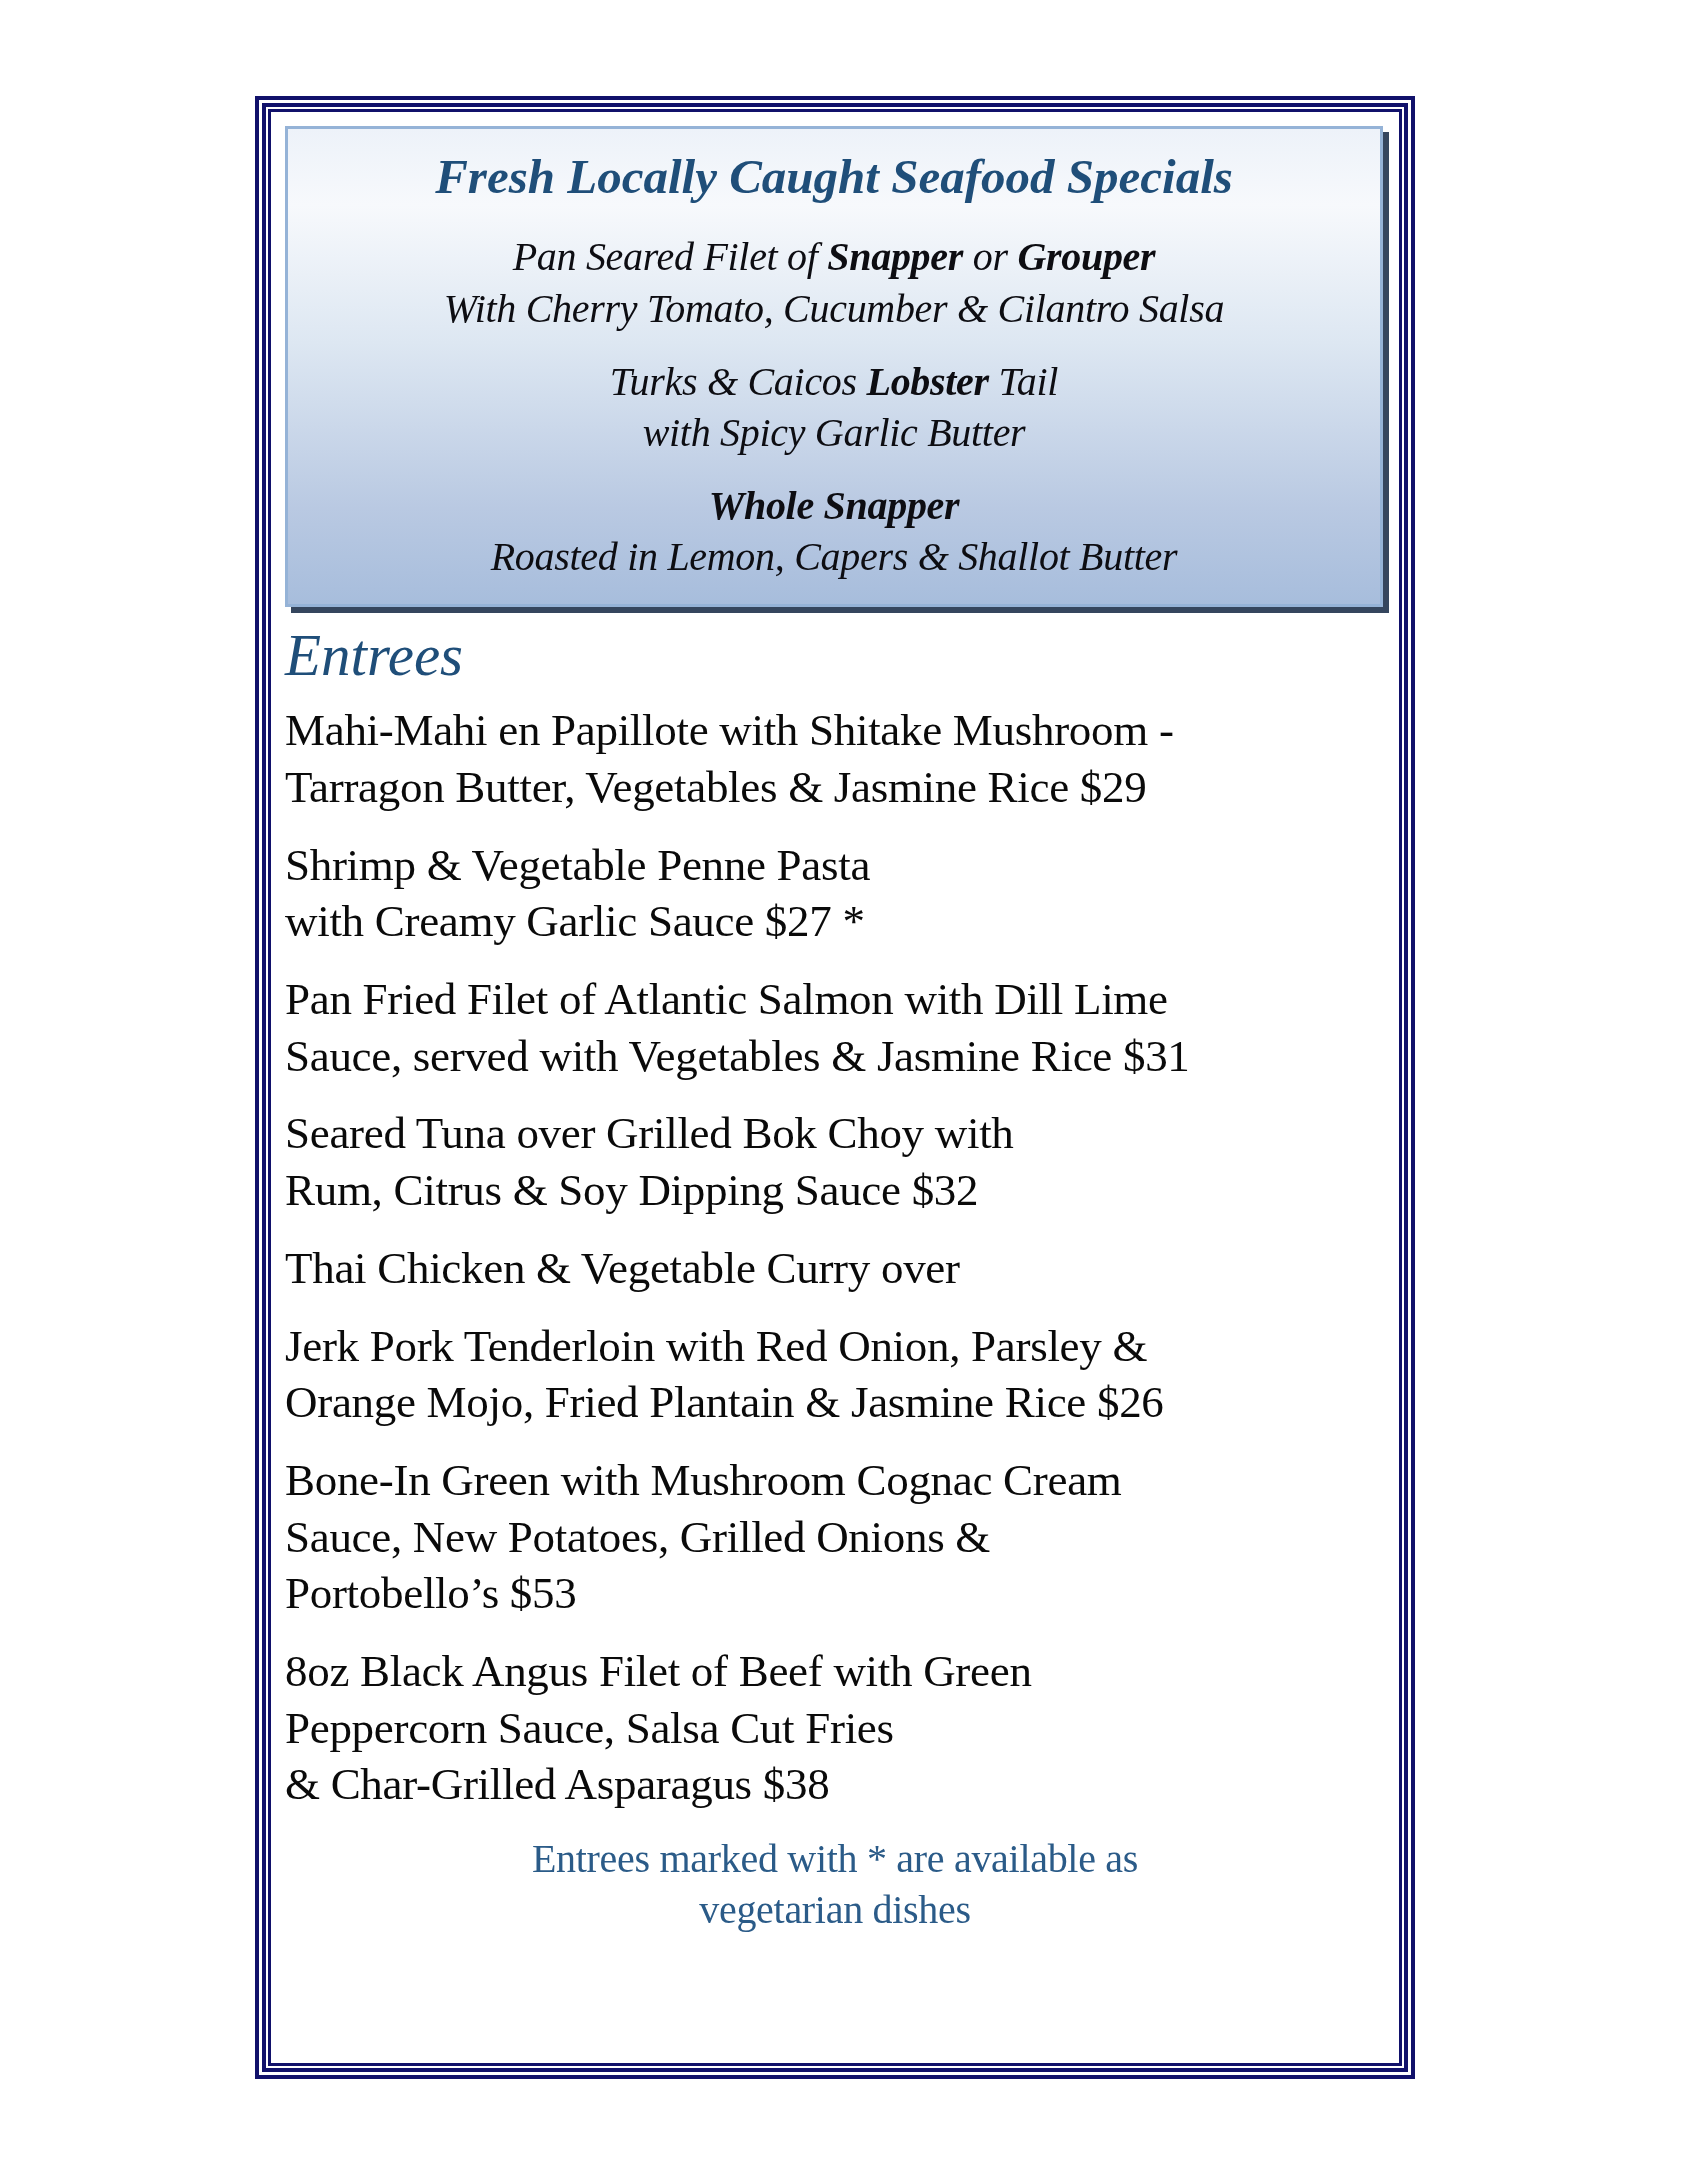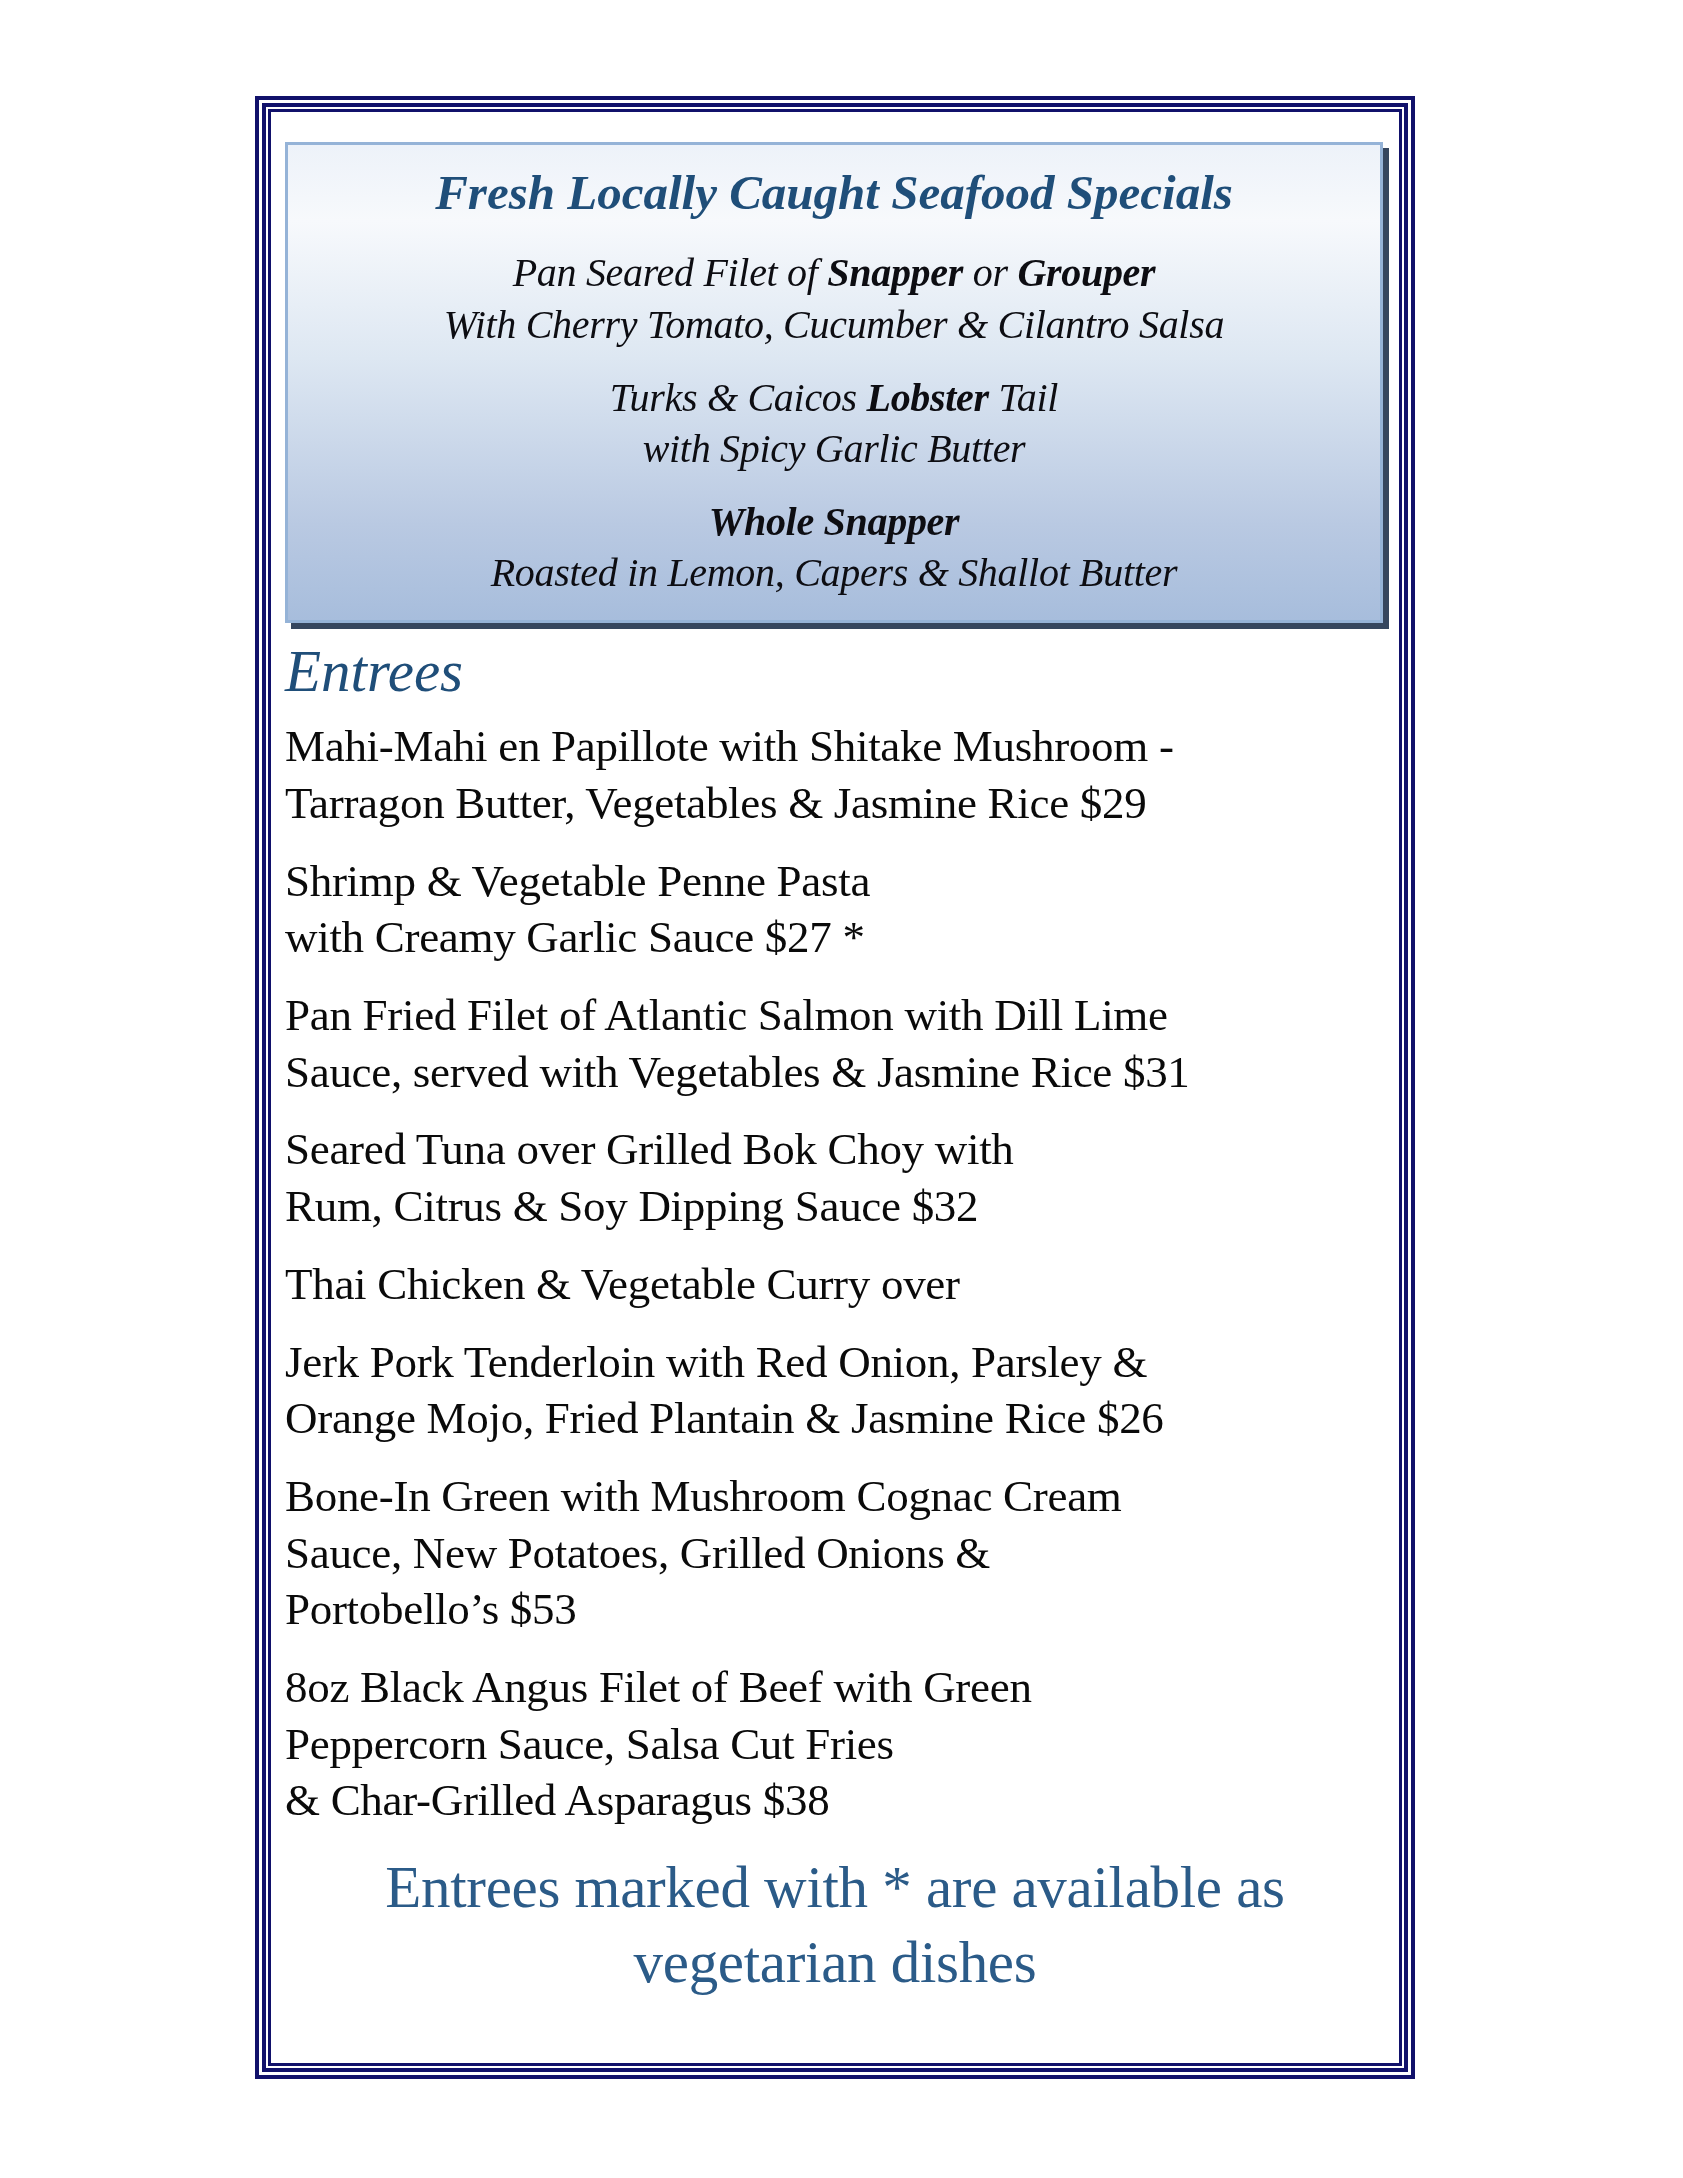--- a/index.html
+++ b/index.html
@@ -21,21 +21,21 @@
     width:100%;height:100%;border:3px solid #11116b;box-sizing:border-box;
     padding:14px 14px 0;overflow:hidden;
   }
   
   .specials-box{
     border:3px solid #95b3d7;
     background:linear-gradient(to bottom,#edf2f9 0%,#f7f9fc 16%,#dde7f2 45%,#b9c9e2 80%,#a7bddc 100%);
     box-shadow:6px 6px 0 #35465e;
     text-align:center;
     padding:12px 8px 18px;
-    margin:16px 2px 0 0;
+    margin:0 2px 0 0;
   }
   .specials-title{
     font-size:49px;font-weight:700;font-style:italic;color:#1f4e79;
     margin:8px 0 26px;line-height:1.15;
   }
   .dish{
     font-style:italic;font-size:40px;color:#0d0d12;line-height:1.28;
     margin:0 0 22px;letter-spacing:-0.3px;
   }
   .dish:last-child{margin-bottom:4px;}
@@ -45,21 +45,21 @@
   .entrees-title{
     font-style:italic;font-size:59px;font-weight:400;color:#1f4e79;
     text-align:left;margin:16px 0 14px;line-height:1.1;
   }
   .item{
     font-size:45px;line-height:1.26;color:#0a0a0a;
     margin:0 0 21px;letter-spacing:-0.3px;
   }
   .item span{white-space:nowrap;}
   .footnote{
-    font-size:59px;line-height:1.27;text-align:center;color:#2b5b88;
+    font-size:40px;line-height:1.27;text-align:center;color:#2b5b88;
     margin:2px 0 0;letter-spacing:-0.3px;
   }
   .footnote span{white-space:nowrap;}
 </style>
 </head>
 <body>
 
 <div class="frame-outer">
   <div class="frame-mid">
     <div class="frame-inner">

